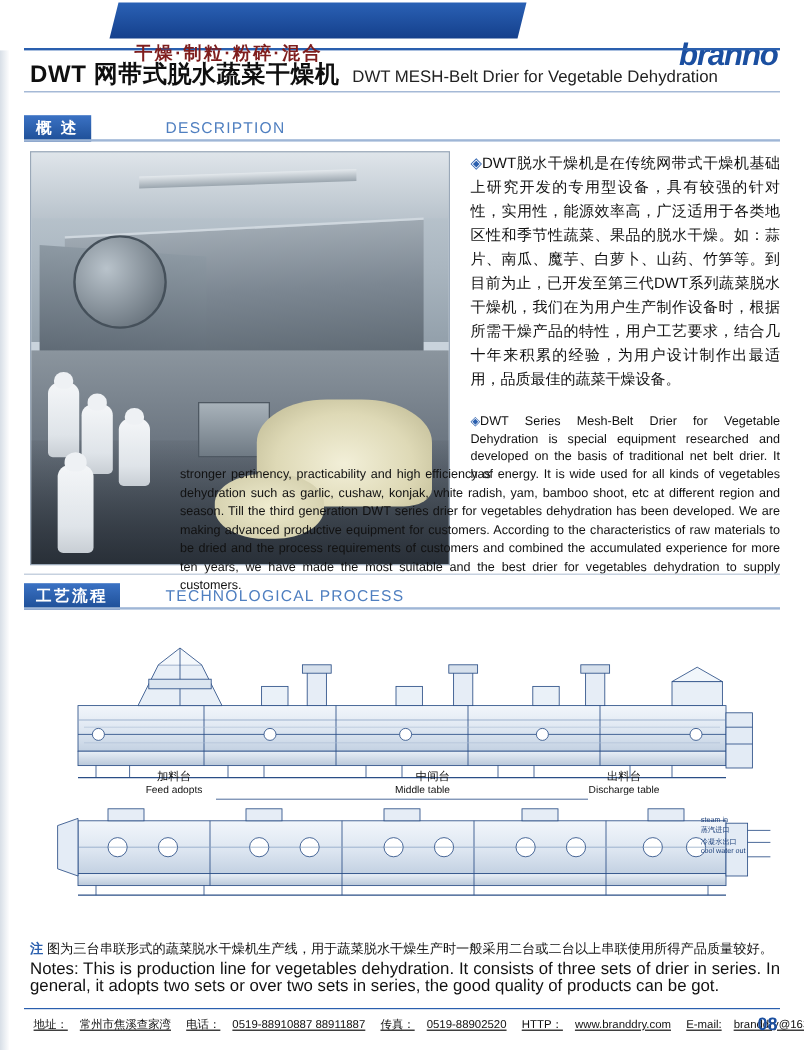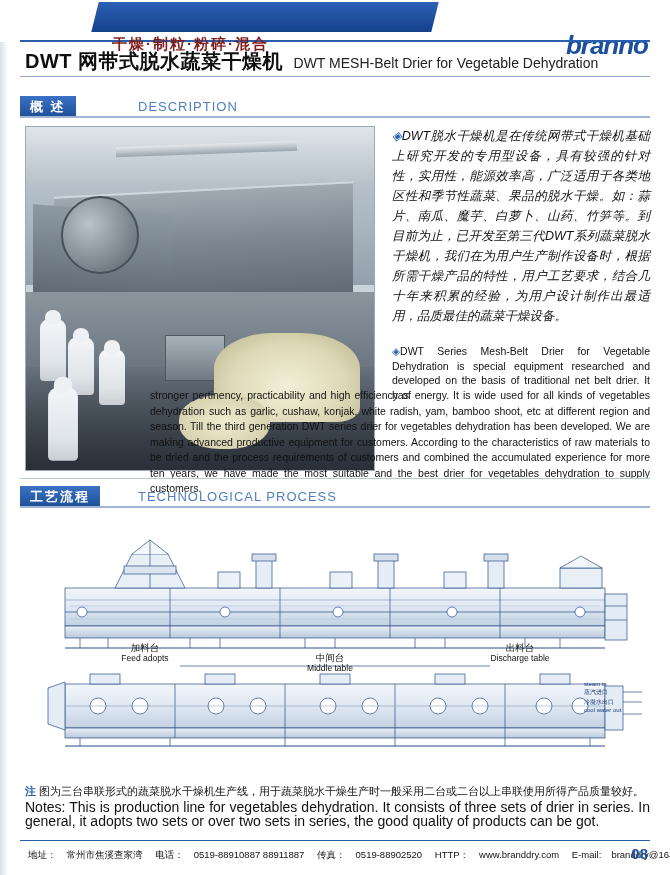--- a/index.html
+++ b/index.html
@@ -214,21 +214,20 @@
 
   .desc-cn {
     position: absolute;
     left: 392px;
     top: 126px;
     width: 258px;
     font-size: 12.5px;
     line-height: 20px;
     color: #111111;
     text-align: justify;
-    font-style: italic;
   }
   .desc-cn .bullet { color: #2a5fae; }
 
   .desc-en-right {
     position: absolute;
     left: 392px;
     top: 344px;
     width: 258px;
     font-size: 10.5px;
     line-height: 14.5px;
@@ -321,21 +320,21 @@
   .footer {
     position: absolute;
     left: 28px;
     top: 848px;
     width: 570px;
     font-size: 9.5px;
     line-height: 14px;
     color: #111;
     white-space: nowrap;
   }
-  .footer span { margin-right: 10px; }
+  .footer span { margin-right: 10px; text-decoration: underline; }
   .page-num {
     position: absolute;
     right: 22px;
     top: 845px;
     font-size: 15px;
     font-weight: bold;
     color: #1b4fa0;
   }
   .edge-left {
     position: absolute;
@@ -542,21 +541,21 @@
           <line x1="570" y1="222" x2="570" y2="230"></line>
       </g>
       <line x1="45" y1="230" x2="585" y2="230" stroke="#2a4e86" stroke-width="1"></line>
     </g>
   </svg>
 
   <div class="caption-group" style="left:80px; top:126px;">
     <div class="cn">加料台</div>
     <div>Feed adopts</div>
   </div>
-  <div class="caption-group" style="left:265px; top:136px;">
+  <div class="caption-group" style="left:265px; top:126px;text-align:right;">
     <div class="cn">中间台</div>
     <div>Middle table</div>
   </div>
   <div class="caption-group" style="left:455px; top:126px;">
     <div class="cn">出料台</div>
     <div>Discharge table</div>
   </div>
 
   <div class="steam-label" style="top:164px;">
     <div>steam in</div>

